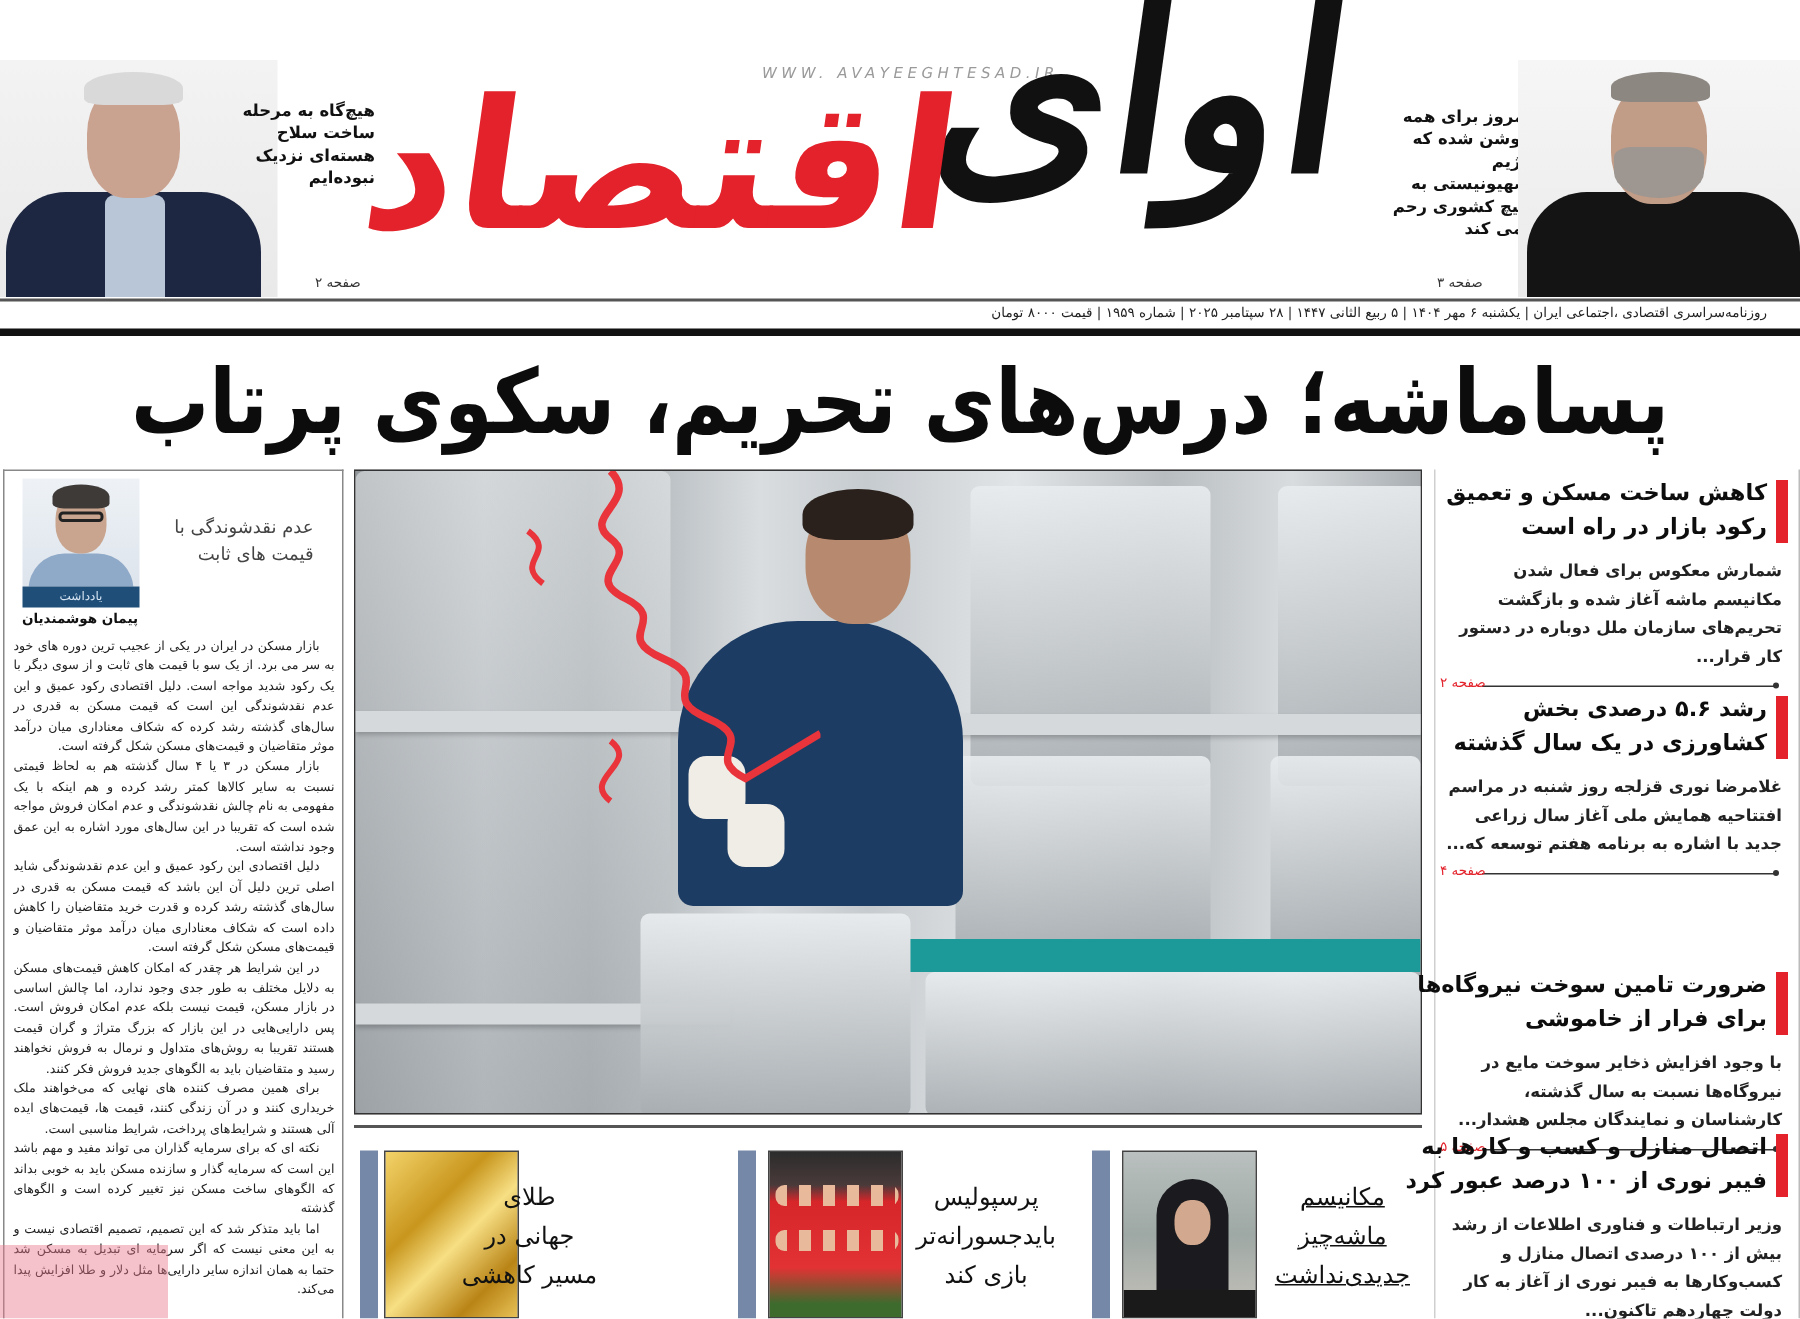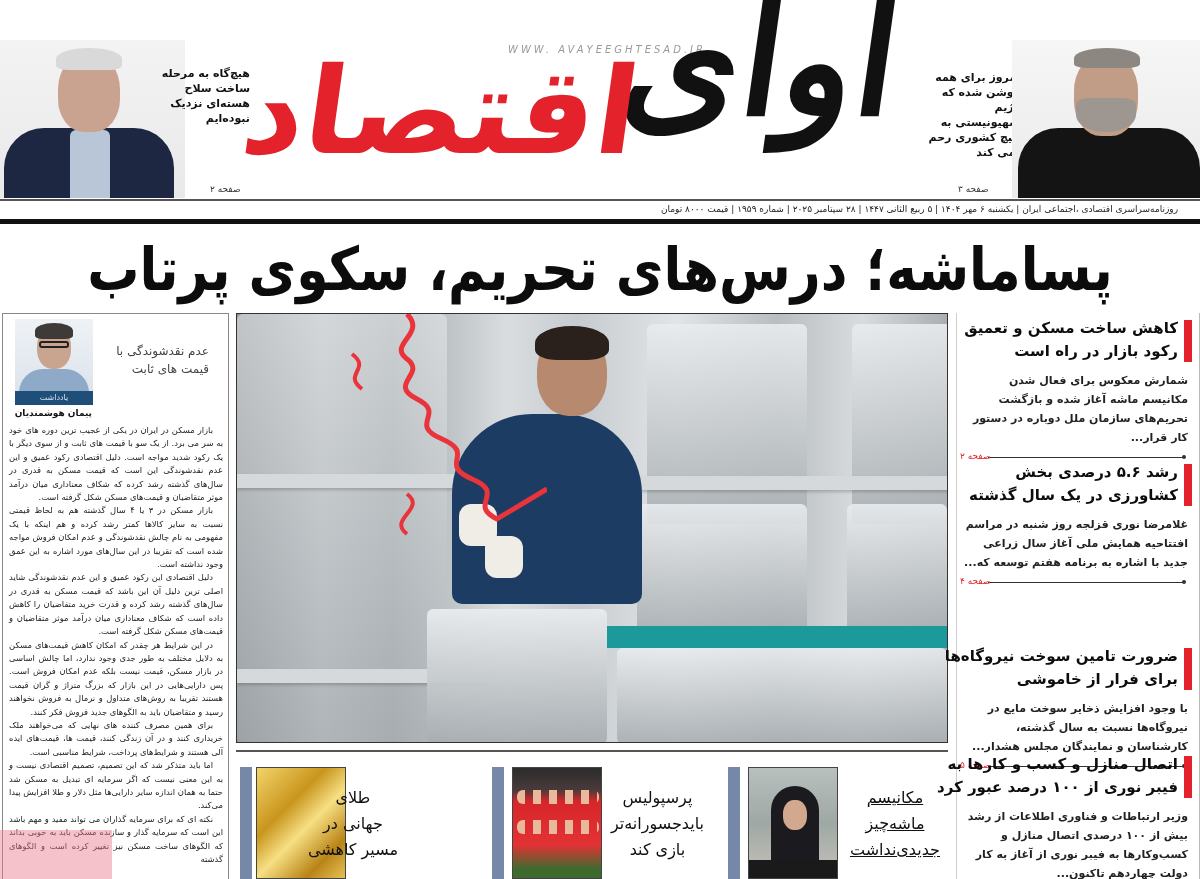--- a/index.html
+++ b/index.html
@@ -135,22 +135,22 @@
   </div>
   <div class="op-label">یادداشت</div>
   <div class="op-title">عدم نقدشوندگی با قیمت های ثابت</div>
   <div class="op-author">پیمان هوشمندیان</div>
   <div class="op-body">
     <p>بازار مسکن در ایران در یکی از عجیب ترین دوره های خود به سر می برد. از یک سو با قیمت های ثابت و از سوی دیگر با یک رکود شدید مواجه است. دلیل اقتصادی رکود عمیق و این عدم نقدشوندگی این است که قیمت مسکن به قدری در سال‌های گذشته رشد کرده که شکاف معناداری میان درآمد موثر متقاضیان و قیمت‌های مسکن شکل گرفته است.</p>
     <p>بازار مسکن در ۳ یا ۴ سال گذشته هم به لحاظ قیمتی نسبت به سایر کالاها کمتر رشد کرده و هم اینکه با یک مفهومی به نام چالش نقدشوندگی و عدم امکان فروش مواجه شده است که تقریبا در این سال‌های مورد اشاره به این عمق وجود نداشته است.</p>
     <p>دلیل اقتصادی این رکود عمیق و این عدم نقدشوندگی شاید اصلی ترین دلیل آن این باشد که قیمت مسکن به قدری در سال‌های گذشته رشد کرده و قدرت خرید متقاضیان را کاهش داده است که شکاف معناداری میان درآمد موثر متقاضیان و قیمت‌های مسکن شکل گرفته است.</p>
     <p>در این شرایط هر چقدر که امکان کاهش قیمت‌های مسکن به دلایل مختلف به طور جدی وجود ندارد، اما چالش اساسی در بازار مسکن، قیمت نیست بلکه عدم امکان فروش است. پس دارایی‌هایی در این بازار که بزرگ متراژ و گران قیمت هستند تقریبا به روش‌های متداول و نرمال به فروش نخواهند رسید و متقاضیان باید به الگوهای جدید فروش فکر کنند.</p>
     <p>برای همین مصرف کننده های نهایی که می‌خواهند ملک خریداری کنند و در آن زندگی کنند، قیمت ها، قیمت‌های ایده آلی هستند و شرایط‌های پرداخت، شرایط مناسبی است.</p>
+    <p>نکته ای که برای سرمایه گذاران می تواند مفید و مهم باشد این است که سرمایه گذار و سازنده مسکن باید به خوبی بداند که الگوهای ساخت مسکن نیز تغییر کرده است و الگوهای گذشته</p>
     <p>اما باید متذکر شد که این تصمیم، تصمیم اقتصادی نیست و به این معنی نیست که اگر سرمایه ای تبدیل به مسکن شد حتما به همان اندازه سایر دارایی‌ها مثل دلار و طلا افزایش پیدا می‌کند.</p>
-    <p>نکته ای که برای سرمایه گذاران می تواند مفید و مهم باشد این است که سرمایه گذار و سازنده مسکن باید به خوبی بداند که الگوهای ساخت مسکن نیز تغییر کرده است و الگوهای گذشته</p>
   </div>
 </aside>
 <div class="watermark"></div>
 
 <figure class="main-photo" title="کارگر در خط تولید قطعات خودرو">
   <div class="mp-bg"></div>
   <div class="mp-machine" style="left:0;top:0;width:210px;height:430px;opacity:.55;"></div>
   <div class="mp-shelf" style="left:0;top:160px;width:240px;"></div>
   <div class="mp-shelf" style="left:0;top:355px;width:250px;"></div>
   <div class="mp-machine" style="left:410px;top:10px;width:160px;height:200px;"></div>

